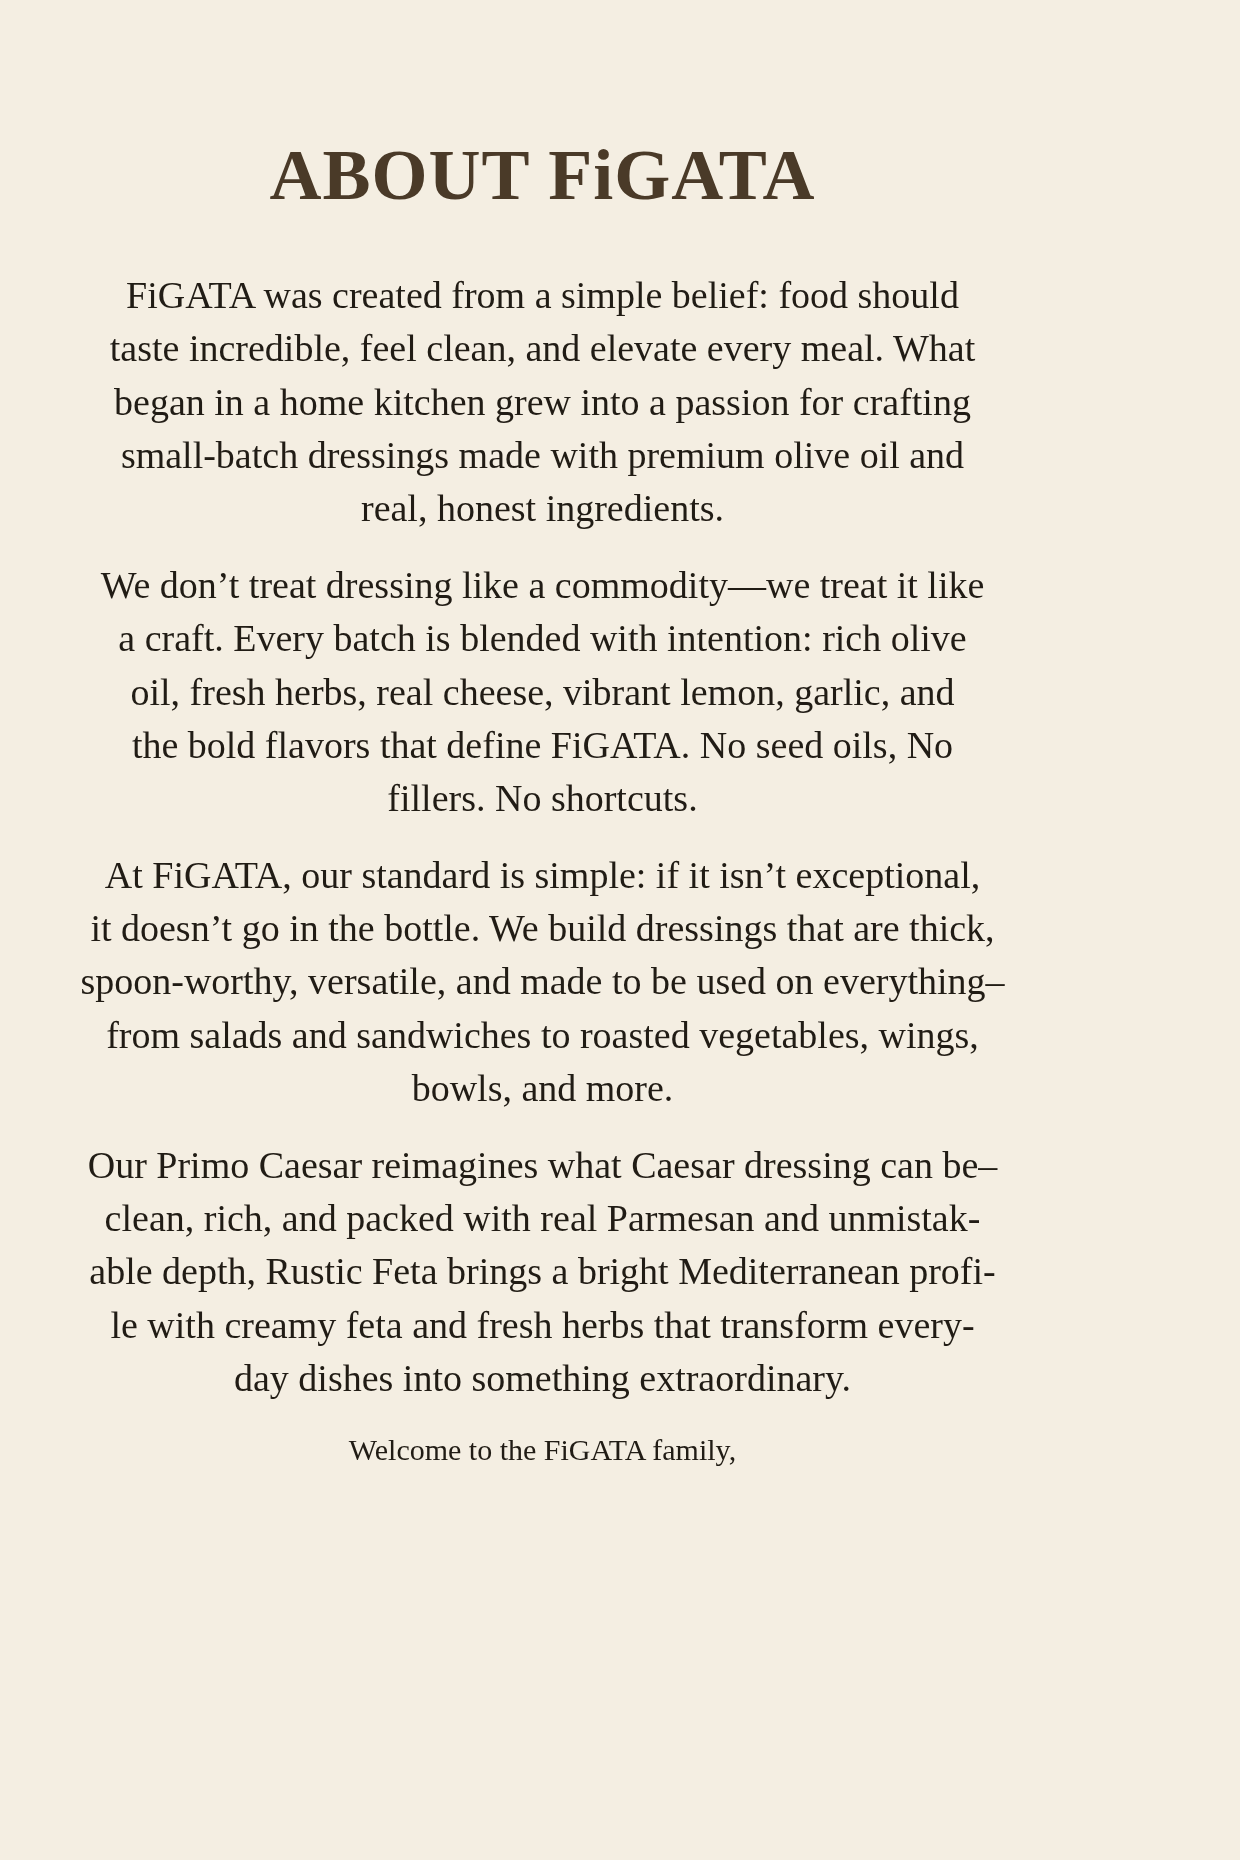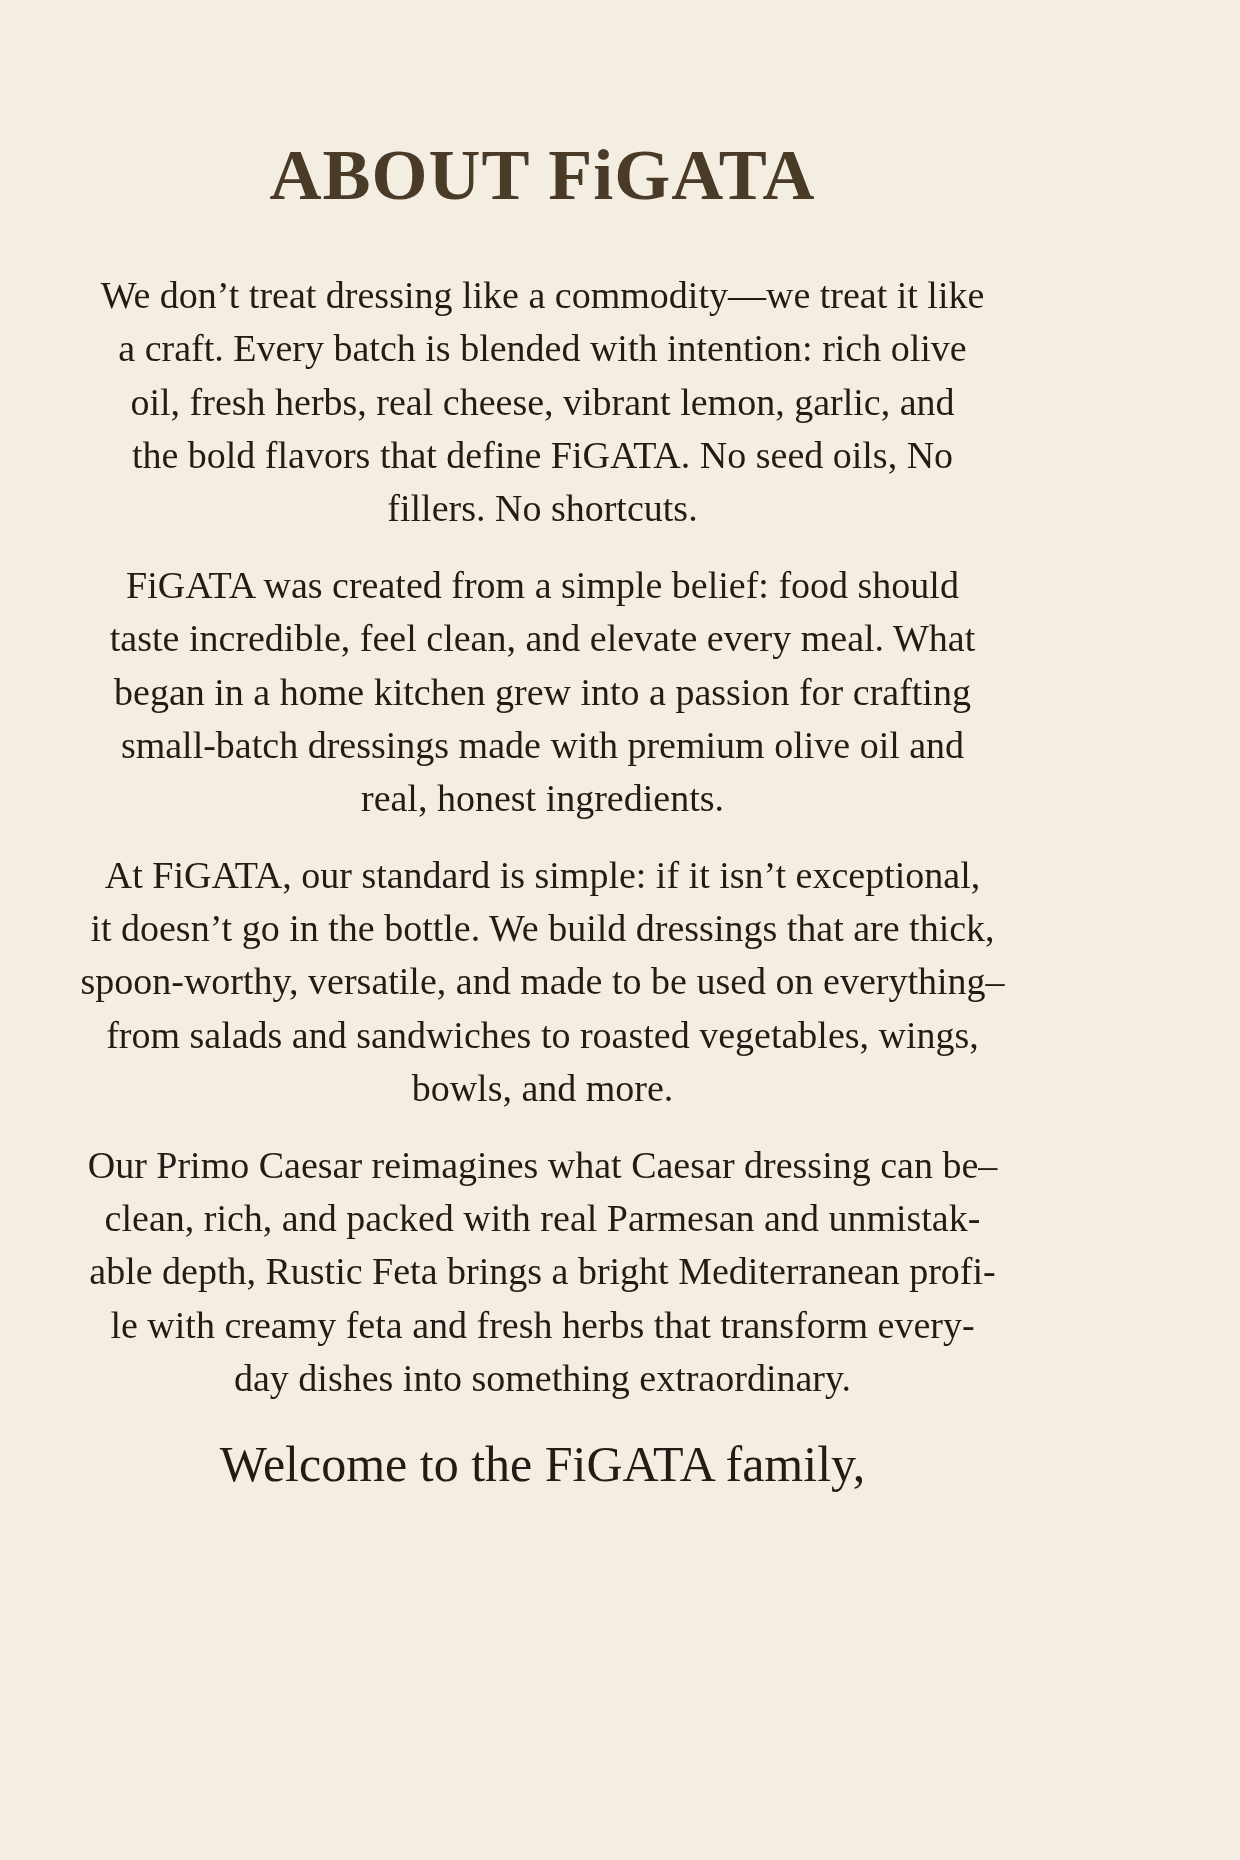--- a/index.html
+++ b/index.html
@@ -30,43 +30,43 @@
   p.body-paragraph {
     font-family: "Liberation Serif", serif;
     font-size: 38px;
     line-height: 1.4;
     color: #211c15;
     white-space: pre-line;
     margin: 0 0 24px 0;
   }
   p.closing-line {
     font-family: "Liberation Serif", serif;
-    font-size: 50px;
+    font-size: 30px;
     line-height: 1.4;
     color: #211c15;
     margin: 0;
   }
 </style>
 </head>
 <body>
 
 <main class="about">
   <h1 class="page-title">ABOUT FiGATA</h1>
 
+  <p class="body-paragraph">FiGATA was created from a simple belief: food should
+taste incredible, feel clean, and elevate every meal. What
+began in a home kitchen grew into a passion for crafting
+small-batch dressings made with premium olive oil and
+real, honest ingredients.</p>
+
   <p class="body-paragraph">We don’t treat dressing like a commodity—we treat it like
 a craft. Every batch is blended with intention: rich olive
 oil, fresh herbs, real cheese, vibrant lemon, garlic, and
 the bold flavors that define FiGATA. No seed oils, No
 fillers. No shortcuts.</p>
-
-  <p class="body-paragraph">FiGATA was created from a simple belief: food should
-taste incredible, feel clean, and elevate every meal. What
-began in a home kitchen grew into a passion for crafting
-small-batch dressings made with premium olive oil and
-real, honest ingredients.</p>
 
   <p class="body-paragraph">At FiGATA, our standard is simple: if it isn’t exceptional,
 it doesn’t go in the bottle. We build dressings that are thick,
 spoon-worthy, versatile, and made to be used on everything–
 from salads and sandwiches to roasted vegetables, wings,
 bowls, and more.</p>
 
   <p class="body-paragraph">Our Primo Caesar reimagines what Caesar dressing can be–
 clean, rich, and packed with real Parmesan and unmistak-
 able depth, Rustic Feta brings a bright Mediterranean profi-

